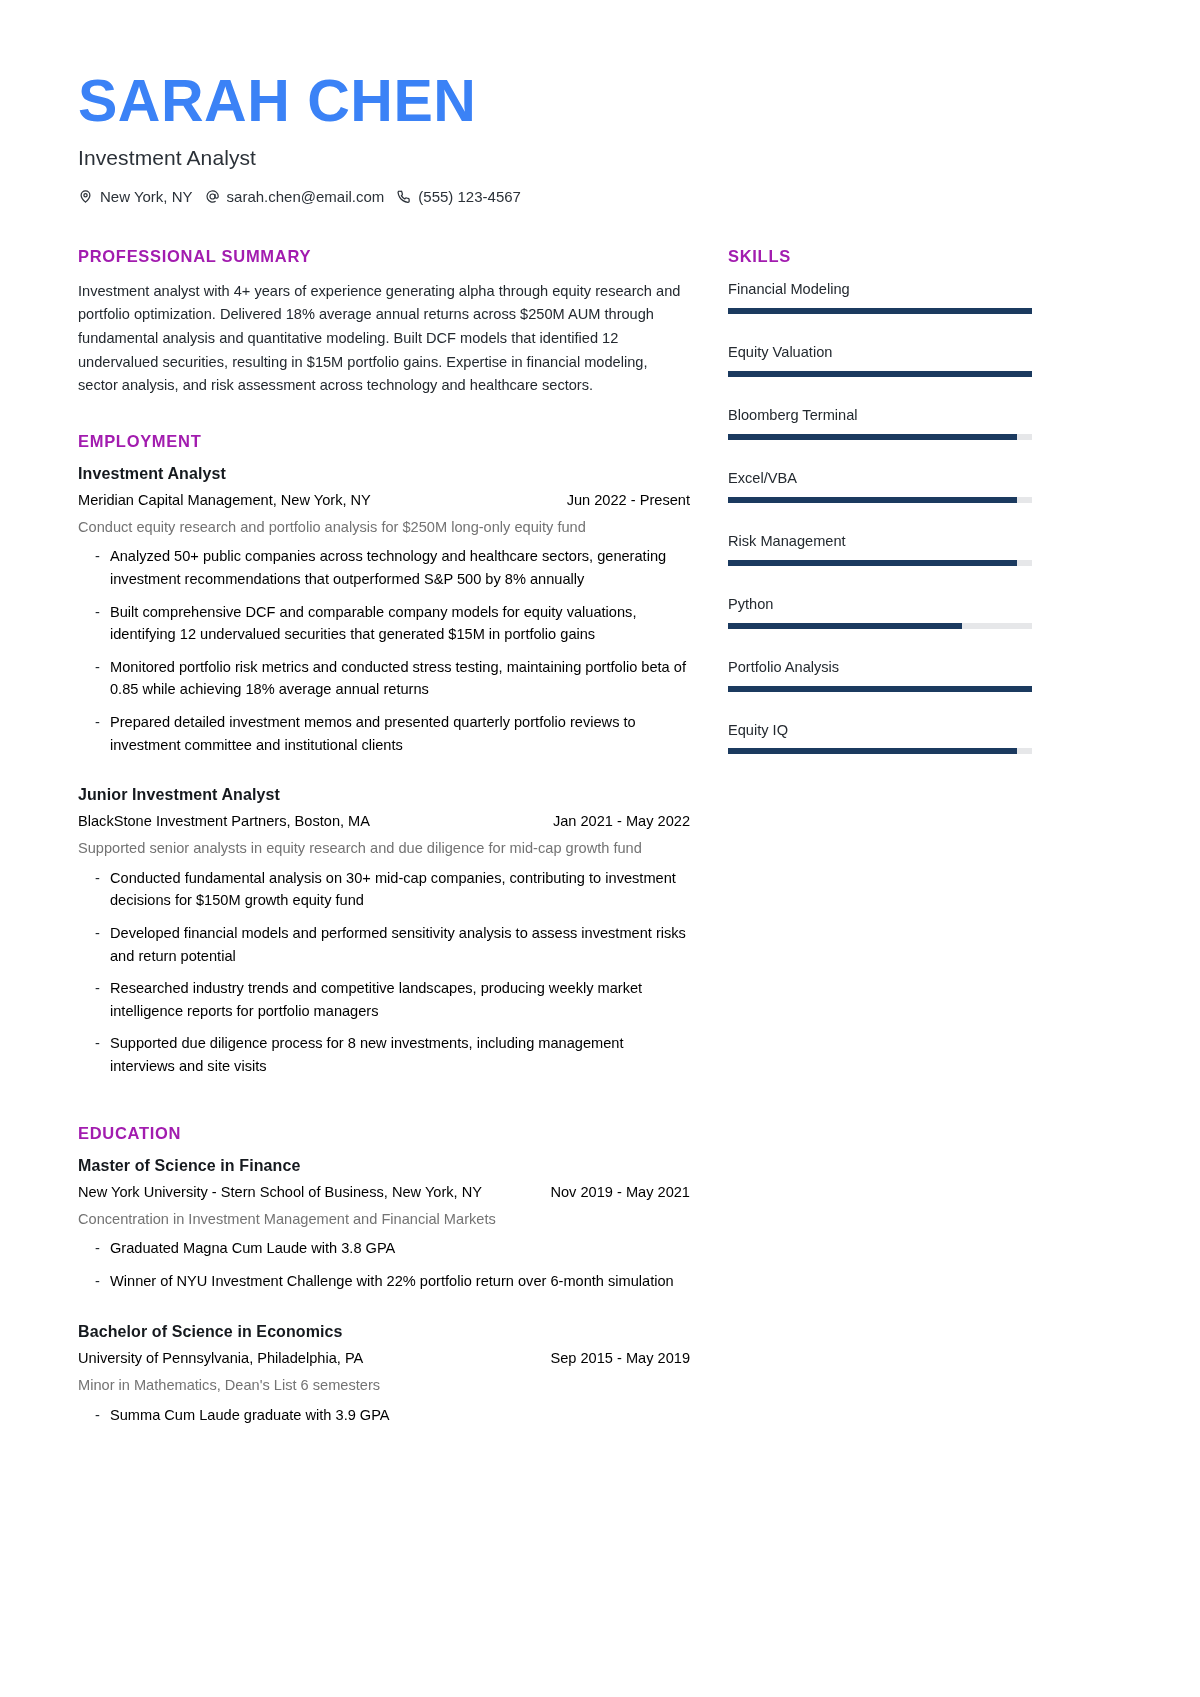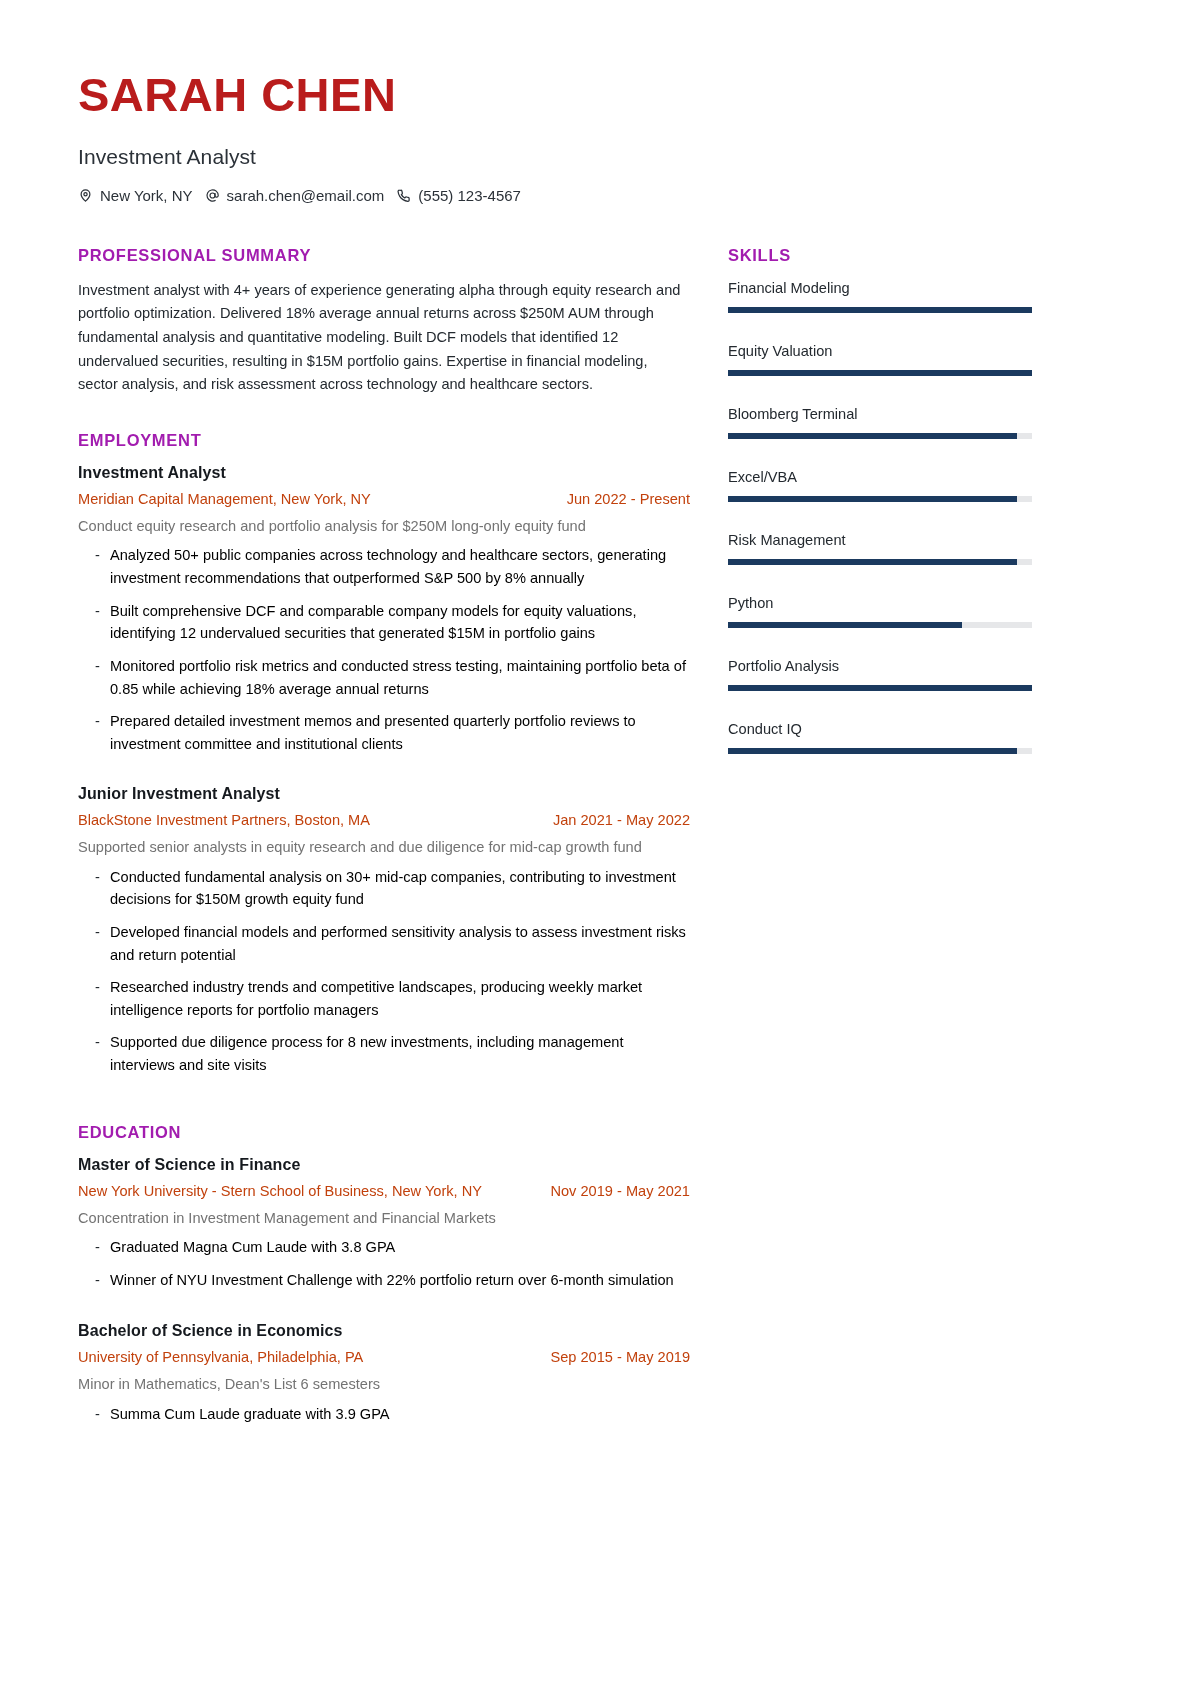--- a/index.html
+++ b/index.html
@@ -15,26 +15,26 @@
   .page {
     width: 1200px;
     min-height: 1697px;
     background: #ffffff;
     padding: 70px 78px 40px 78px;
     position: relative;
   }
 
   
   .name {
-    font-size: 47px;
+    font-size: 59px;
     font-weight: 700;
     letter-spacing: 0.5px;
-    color: #b91c1c;
+    color: #3b82f6;
     line-height: 1.08;
-    margin-bottom: 24px;
+    margin-bottom: 12px;
   }
   .job-title {
     font-size: 21px;
     font-weight: 400;
     color: #2b3138;
     letter-spacing: 0.1px;
     margin-bottom: 18px;
   }
   .contact-row {
     display: flex;
@@ -84,21 +84,21 @@
     color: #15191e;
     margin-bottom: 7px;
     letter-spacing: 0.1px;
   }
   .entry-meta {
     display: flex;
     justify-content: space-between;
     align-items: flex-start;
     gap: 21px;
     font-size: 14.6px;
-    color: #c2410c;
+    color: #000000;
     line-height: 1.5;
     margin-bottom: 4px;
   }
   .entry-org { flex: 1 1 auto; max-width: 420px; }
   .entry-date {
     flex: 0 0 auto;
     text-align: right;
     white-space: nowrap;
   }
   .entry-desc {
@@ -311,21 +311,21 @@
         </div>
 
         <div class="skill">
           <div class="skill-name">Portfolio Analysis</div>
           <div class="skill-track">
             <div class="skill-fill" style="width: 100%;"></div>
           </div>
         </div>
 
         <div class="skill">
-          <div class="skill-name">Conduct IQ</div>
+          <div class="skill-name">Equity IQ</div>
           <div class="skill-track">
             <div class="skill-fill" style="width: 95%;"></div>
           </div>
         </div>
 
       </section>
     </div>
 
   </div>
 </div>

